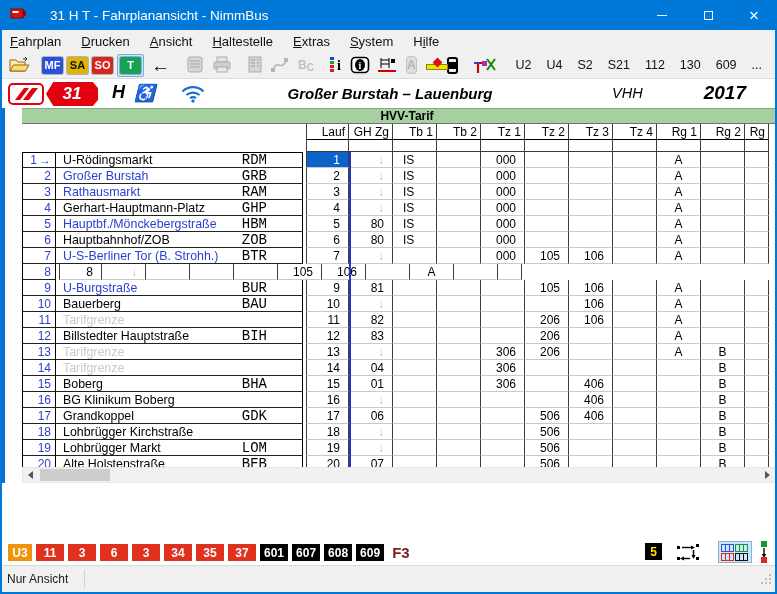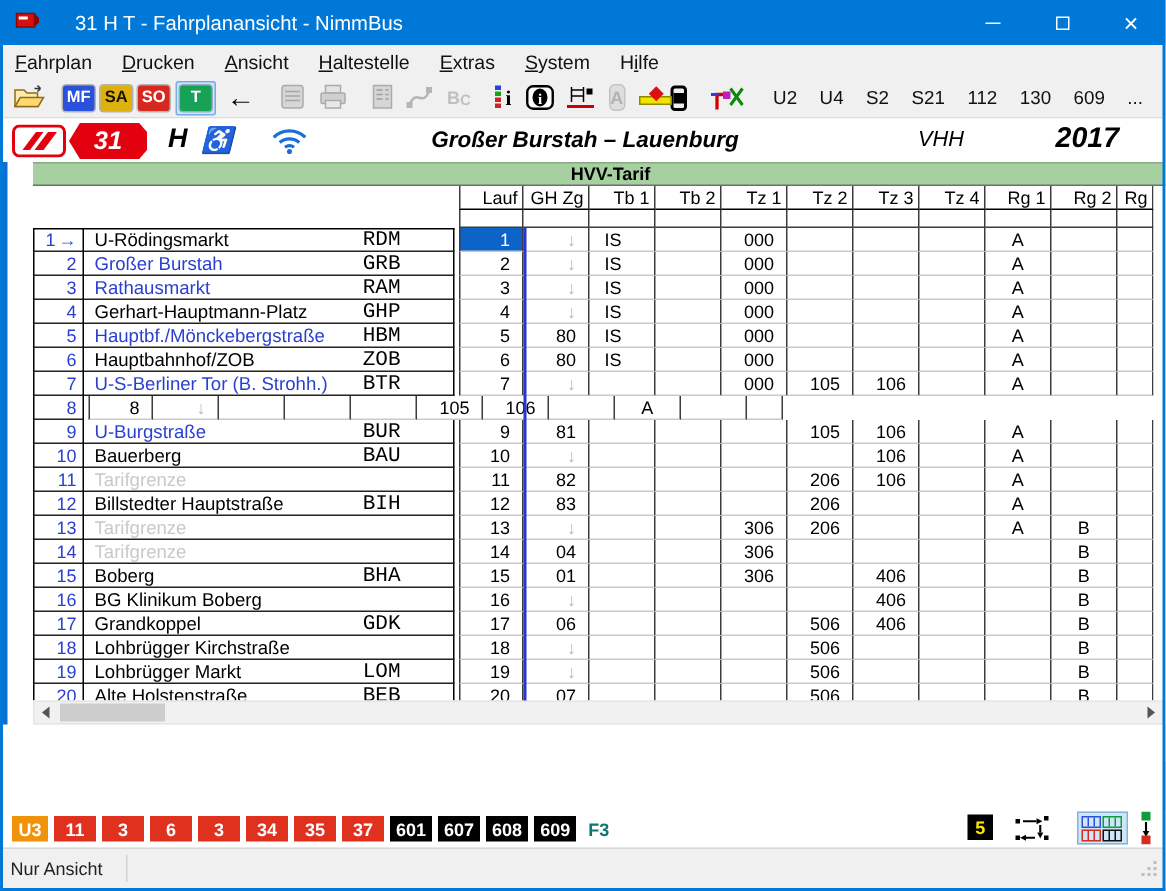--- a/index.html
+++ b/index.html
@@ -95,21 +95,21 @@
   .tri.up{border-left:4px solid transparent;border-right:4px solid transparent;border-bottom:5px solid #555;}
   .tri.down{border-left:4px solid transparent;border-right:4px solid transparent;border-top:5px solid #555;}
   .tri.left{border-top:4px solid transparent;border-bottom:4px solid transparent;border-right:5px solid #555;}
   .tri.right{border-top:4px solid transparent;border-bottom:4px solid transparent;border-left:5px solid #555;}
   
   .routebar{position:absolute;left:0;top:540px;width:777px;height:25px;background:#fff;}
   .chips{position:absolute;left:8px;top:4px;display:flex;gap:4px;align-items:center;}
   .chip{height:17px;min-width:28px;padding:0 4px;display:flex;align-items:center;justify-content:center;
         font-size:12px;font-weight:bold;}
   .chip.u3{min-width:24px;}
-  .chip-f3{color:#0f766e;font-size:12px;font-weight:bold;margin-left:4px;}
+  .chip-f3{color:#7f1d1d;font-size:15px;font-weight:bold;margin-left:4px;}
   .ico5{position:absolute;left:645px;top:3px;width:17px;height:17px;background:#000;color:#ffe400;
         font-weight:bold;font-size:12px;display:flex;align-items:center;justify-content:center;}
   .icomove{position:absolute;left:676px;top:3px;}
   .icogrid{position:absolute;left:718px;top:1px;width:34px;height:22px;background:#cfe6f9;border:1px solid #84b4dd;
            display:grid;grid-template-columns:13px 13px;grid-template-rows:8px 8px;gap:1px;padding:2px;}
   .mini{border:1px solid;display:flex;}
   .mini i{flex:1;border-right:1px solid;}
   .mini i:last-child{border-right:none;}
   .icoupdown{position:absolute;left:757px;top:1px;}
   

